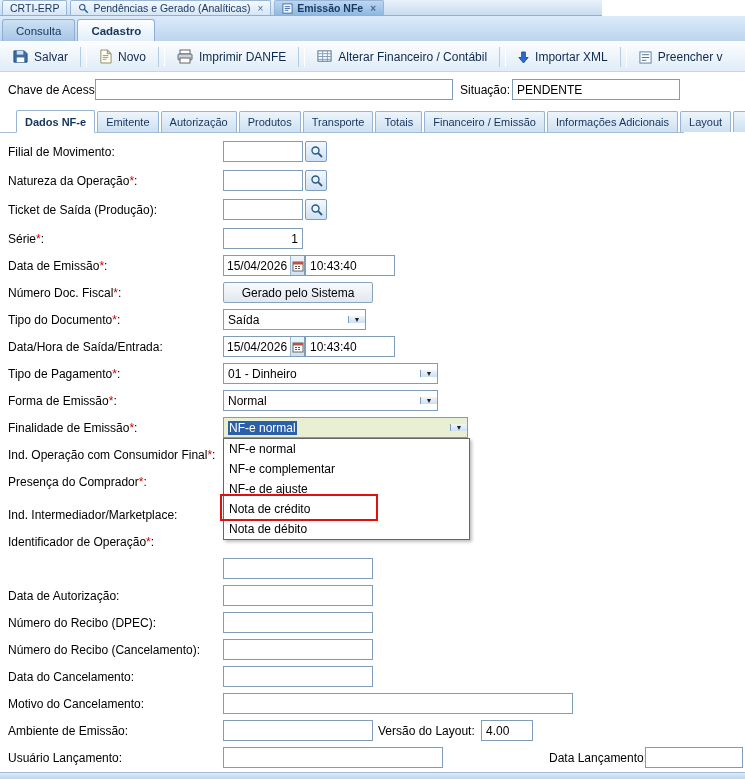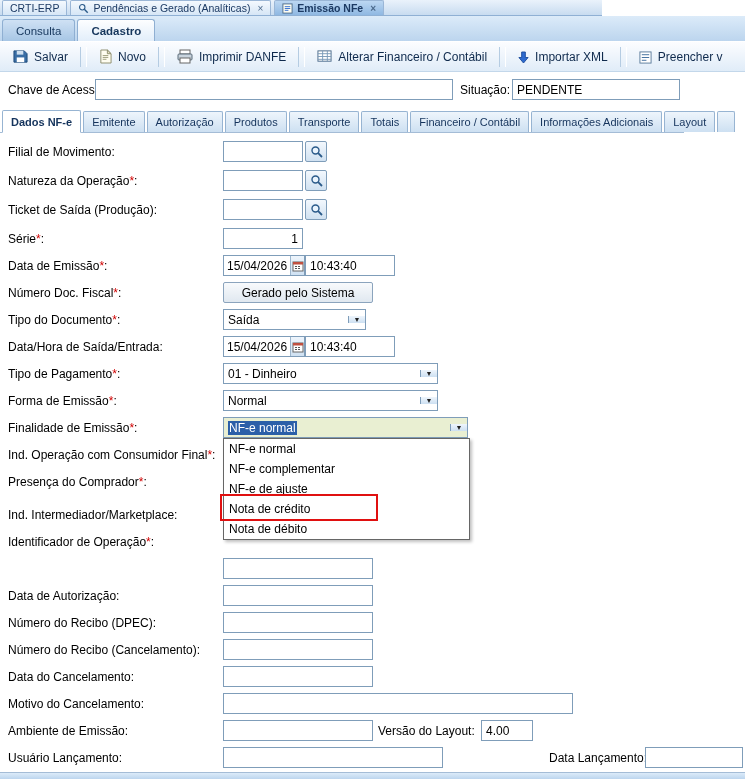--- a/index.html
+++ b/index.html
@@ -22,21 +22,21 @@
   .tbtn{display:flex;align-items:flex-end;gap:6px;padding:3px 7px;font-size:12px;color:#0f2a4d;background:transparent;border:1px solid transparent;border-radius:2px;font-family:"Liberation Sans",sans-serif}
   .tsep{width:7px;height:20px;border-left:1px solid #b5cce2;border-right:1px solid #fff;margin:0 4px}
 
   
   .chaverow{position:absolute;left:0;top:72px;width:745px;height:36px;background:#fff}
   .chaverow .flabel{position:absolute;top:0;height:36px;line-height:36px;font-size:12px}
   .inp{border:1px solid #7f9db9;font-family:"Liberation Sans",sans-serif;font-size:12px;padding:1px 4px;background:#fff;height:21px}
   .abs{position:absolute}
 
   
-  .sectabs{position:absolute;left:0;top:108px;width:684px;height:25px;background:#fff;display:flex;align-items:flex-end;padding-left:2px;gap:2px;border-bottom:1px solid #a4bcd6}
+  .sectabs{position:absolute;left:0;top:108px;width:684px;height:25px;background:#fff;display:flex;align-items:flex-end;padding-left:16px;gap:2px;border-bottom:1px solid #a4bcd6}
   .sectab{height:21px;padding:0 8px;display:flex;align-items:center;font-size:11px;color:#14335c;background:linear-gradient(#eef5fc,#cde0f2);border:1px solid #97b4d2;border-bottom:none;border-radius:2px 2px 0 0;white-space:nowrap}
   .sectab.active{background:#fff;font-weight:bold;height:23px;position:relative;margin-bottom:-1px;border-bottom:1px solid #fff}
 
   
   .row{position:absolute;left:8px;width:734px;height:22px}
   .lbl{position:absolute;left:0;top:0;height:22px;line-height:22px;font-size:12px;white-space:nowrap}
   .req{color:#d00000}
   .row .inp{position:absolute;top:0}
   .w80{left:215px;width:80px}
   .w150{left:215px;width:150px}
@@ -185,21 +185,21 @@
   <div class="sectab">
       <span>Produtos</span>
     </div>
   <div class="sectab">
       <span>Transporte</span>
     </div>
   <div class="sectab">
       <span>Totais</span>
     </div>
   <div class="sectab">
-      <span>Financeiro / Contábil</span>
+      <span>Financeiro / Emissão</span>
     </div>
   <div class="sectab">
       <span>Informações Adicionais</span>
     </div>
   <div class="sectab">
       <span>Layout</span>
     </div>
   <div class="sectab" style="width:40px"></div>
 </div>
 

